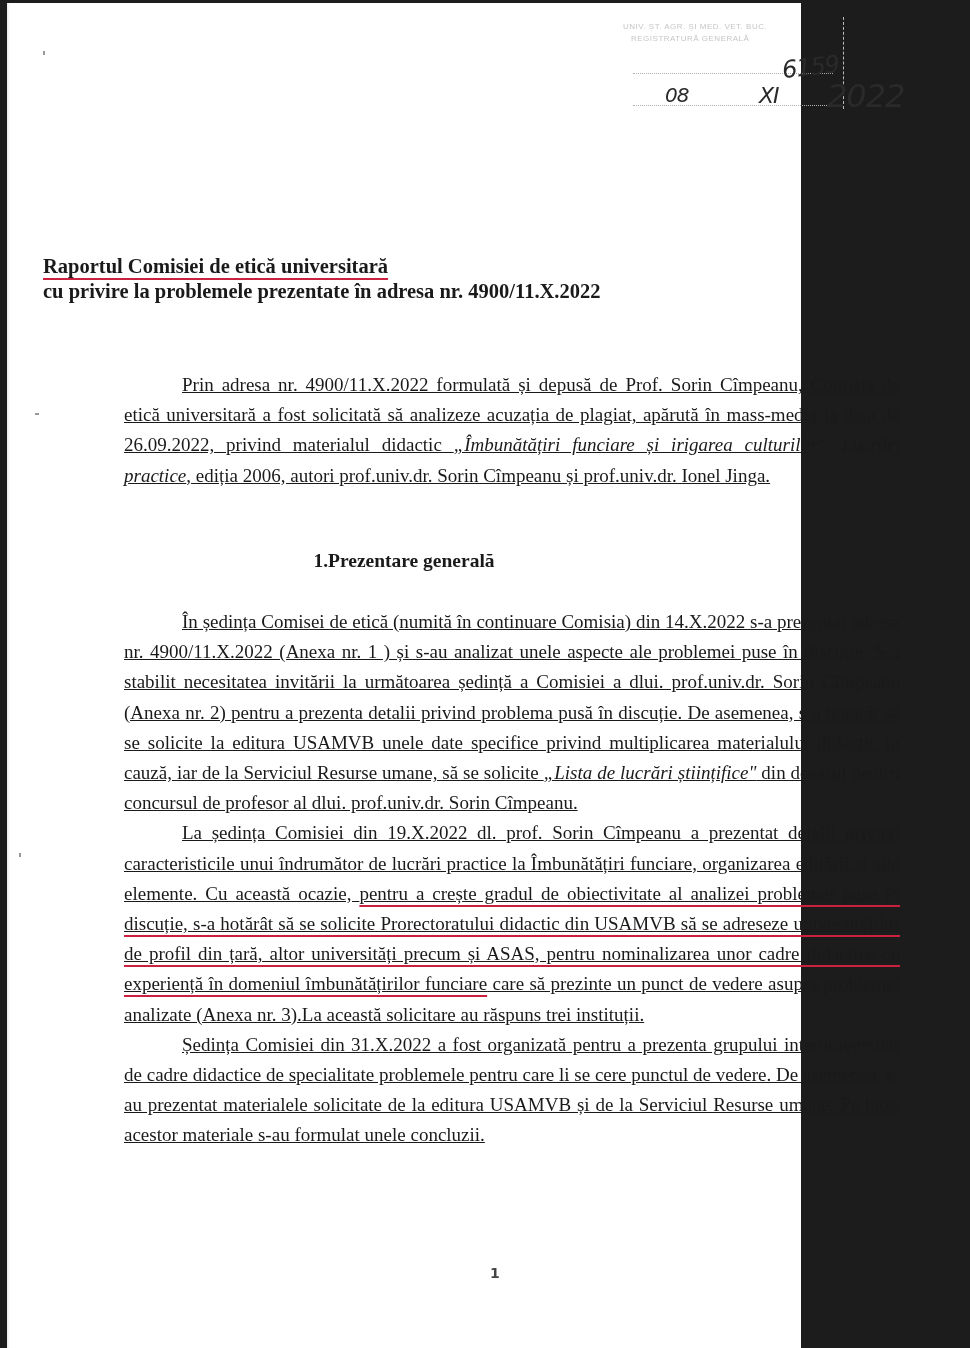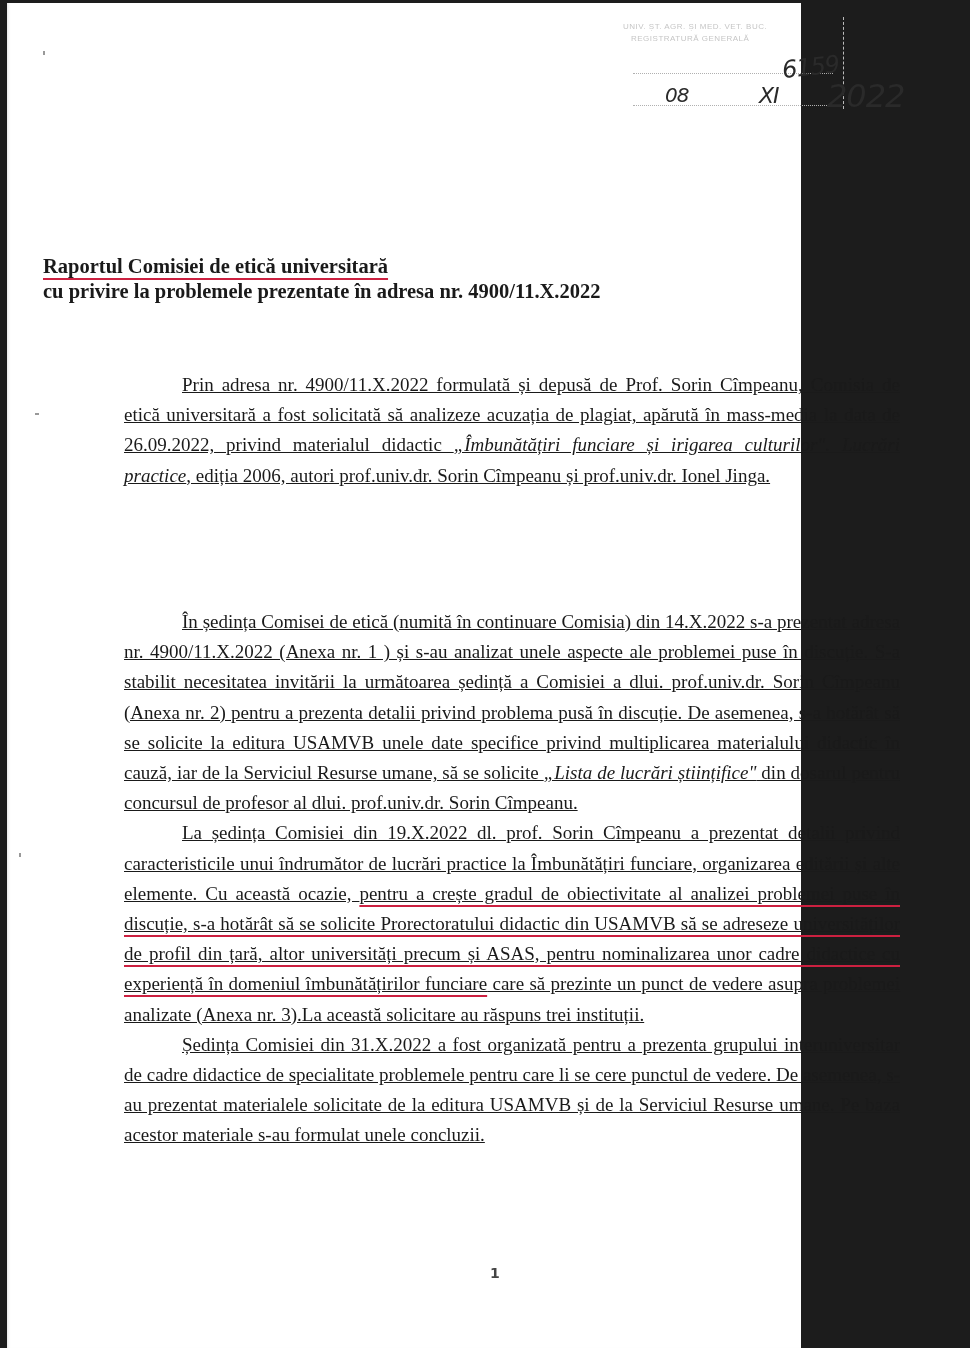--- a/index.html
+++ b/index.html
@@ -71,20 +71,21 @@
 
   <div class="title" style="top:249px;">
     <span class="ul" style="text-decoration-color: rgb(204, 32, 64);">Raportul Comisiei de etică universitară</span>
   </div>
   <div class="title" style="top:274px;">cu privire la problemele prezentate în adresa nr. 4900/11.X.2022</div>
 
   <div class="body" style="top:367px;">
     <p><span>Prin adresa nr. 4900/11.X.2022 formulată și depusă de Prof. Sorin Cîmpeanu, Comisia de etică universitară a fost solicitată să analizeze acuzația de plagiat, apărută în mass-media la data de 26.09.2022, privind materialul didactic </span><em>„Îmbunătățiri funciare și irigarea culturilor". Lucrări practice</em><span>, ediția 2006, autori prof.univ.dr. Sorin Cîmpeanu și prof.univ.dr. Ionel Jinga.</span></p>
   </div>
 
+  <div class="h1" style="top:547px;">1.Prezentare generală</div>
 
   <div class="body" style="top:604px;">
     <p><span>În ședința Comisei de etică (numită în continuare Comisia)  din 14.X.2022 s-a prezentat adresa nr. 4900/11.X.2022  (Anexa nr. 1 ) și s-au analizat unele aspecte ale problemei puse în discuție. S-a stabilit necesitatea invitării la următoarea ședință a Comisiei a dlui. prof.univ.dr. Sorin Cîmpeanu (Anexa nr. 2) pentru a prezenta detalii privind problema pusă în discuție. De asemenea, s-a hotărât să se solicite la editura USAMVB unele date specifice privind multiplicarea materialului didactic în cauză, iar de la Serviciul Resurse umane, să se solicite </span><em>„Lista de lucrări științifice"</em><span> din dosarul pentru concursul de profesor al dlui. prof.univ.dr. Sorin Cîmpeanu.</span></p>
     <p><span>La ședința Comisiei din 19.X.2022 dl. prof. Sorin Cîmpeanu a prezentat detalii privind caracteristicile unui îndrumător de lucrări practice la  Îmbunătățiri funciare, organizarea editării și alte elemente. Cu această ocazie, </span><span class="ul" style="text-decoration-color: rgb(204, 32, 64);">pentru a crește gradul de obiectivitate al analizei problemei puse în discuție, s-a hotărât să se solicite Prorectoratului didactic din USAMVB să se adreseze universităților de profil din țară, altor universități precum și ASAS, pentru nominalizarea unor cadre didactice cu experiență în domeniul îmbunătățirilor  funciare</span><span>  care să prezinte un punct de vedere asupra problemei analizate (Anexa nr. 3).La această solicitare au răspuns trei instituții.</span></p>
     <p>Ședința Comisiei din 31.X.2022 a fost organizată pentru a prezenta grupului interuniversitar de cadre didactice de specialitate problemele pentru care li se  cere punctul de vedere. De asemenea, s-au prezentat materialele solicitate de la editura USAMVB și de la Serviciul Resurse umane. Pe baza acestor materiale s-au formulat unele concluzii.</p>
   </div>
 
   <div class="pnum">1</div>
 </div>
 

